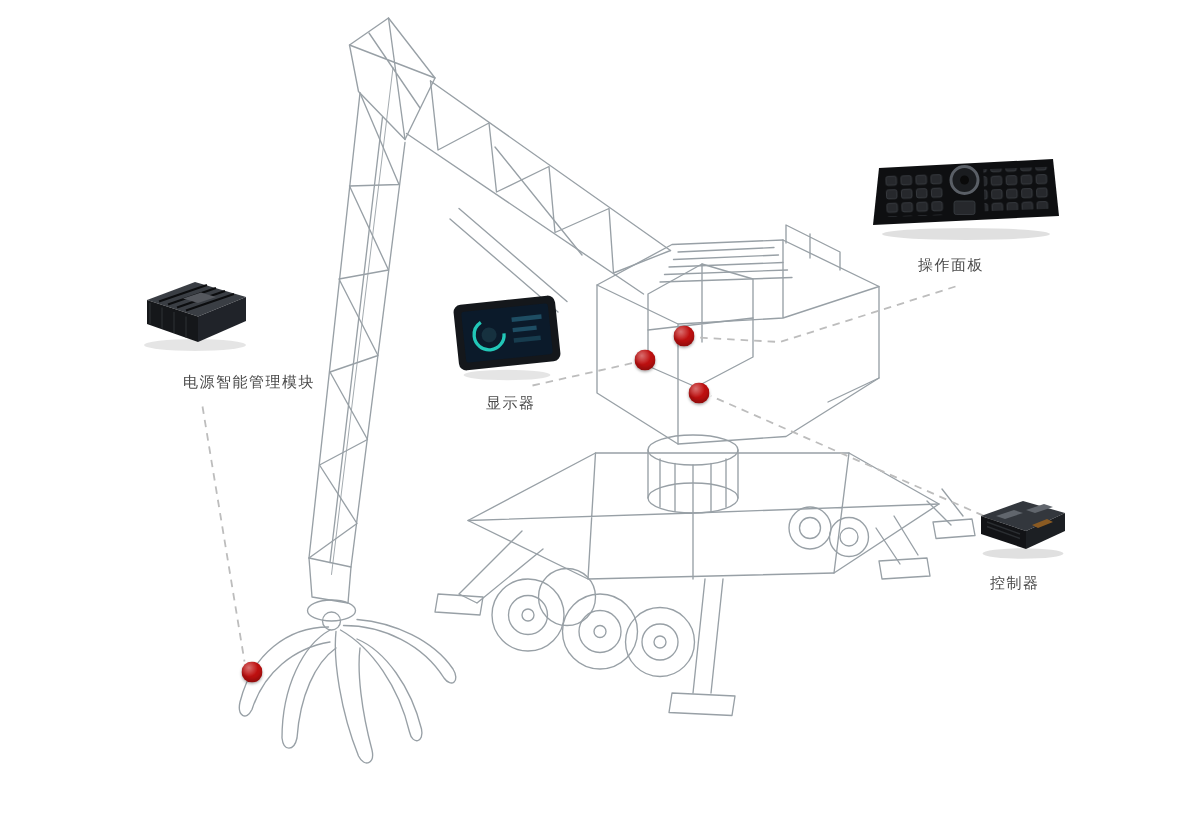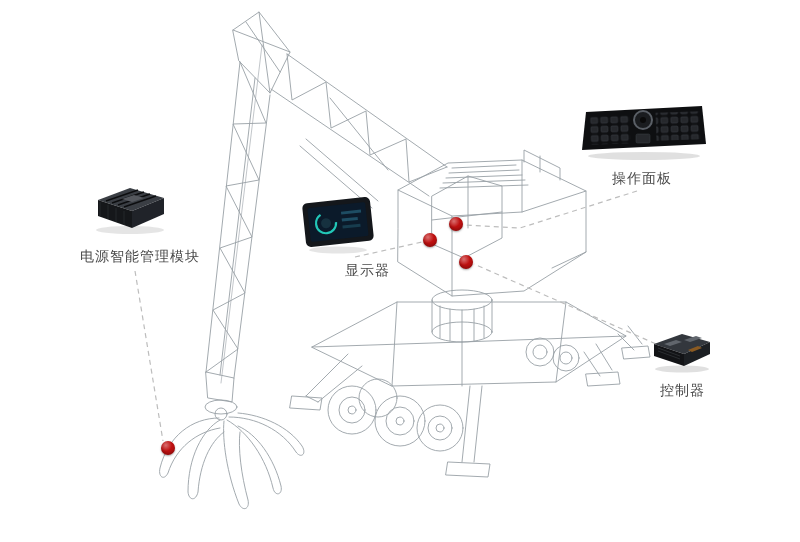--- a/index.html
+++ b/index.html
@@ -11,27 +11,27 @@
   .layer{position:absolute;left:0;top:0;width:800px;height:542px;}
   .marker{
     position:absolute;width:14px;height:14px;border-radius:50%;
     background:radial-gradient(circle at 35% 30%, rgba(255,255,255,.4), rgba(255,255,255,0) 45%), var(--marker);
     box-shadow:0 1px 2px rgba(0,0,0,.35), inset 0 -2px 3px rgba(0,0,0,.25);
     cursor:pointer;
   }
   .callout{position:absolute;display:block;}
   .callout .photo{display:block;}
   .callout figcaption{
-    font-size:14px;color:var(--label);letter-spacing:1px;white-space:nowrap;
+    font-size:10px;color:var(--label);letter-spacing:1px;white-space:nowrap;
   }
-  .co-power{left:70px;top:178px;width:140px;text-align:center;}
+  .co-power{left:70px;top:178px;width:140px;text-align:right;}
   .co-power .photo{margin-left:18px;}
   .co-power figcaption{margin-top:12px;}
   .co-display{left:300px;top:192px;width:90px;}
-  .co-display figcaption{margin-top:6px;margin-left:24px;text-align:right;}
+  .co-display figcaption{margin-top:6px;margin-left:24px;}
   .co-panel{left:580px;top:98px;width:130px;}
   .co-panel figcaption{margin-top:8px;margin-left:32px;}
   .co-controller{left:648px;top:324px;width:80px;}
   .co-controller figcaption{margin-top:8px;margin-left:12px;}
 </style>
 </head>
 <body>
 
 <div class="stage">
 

